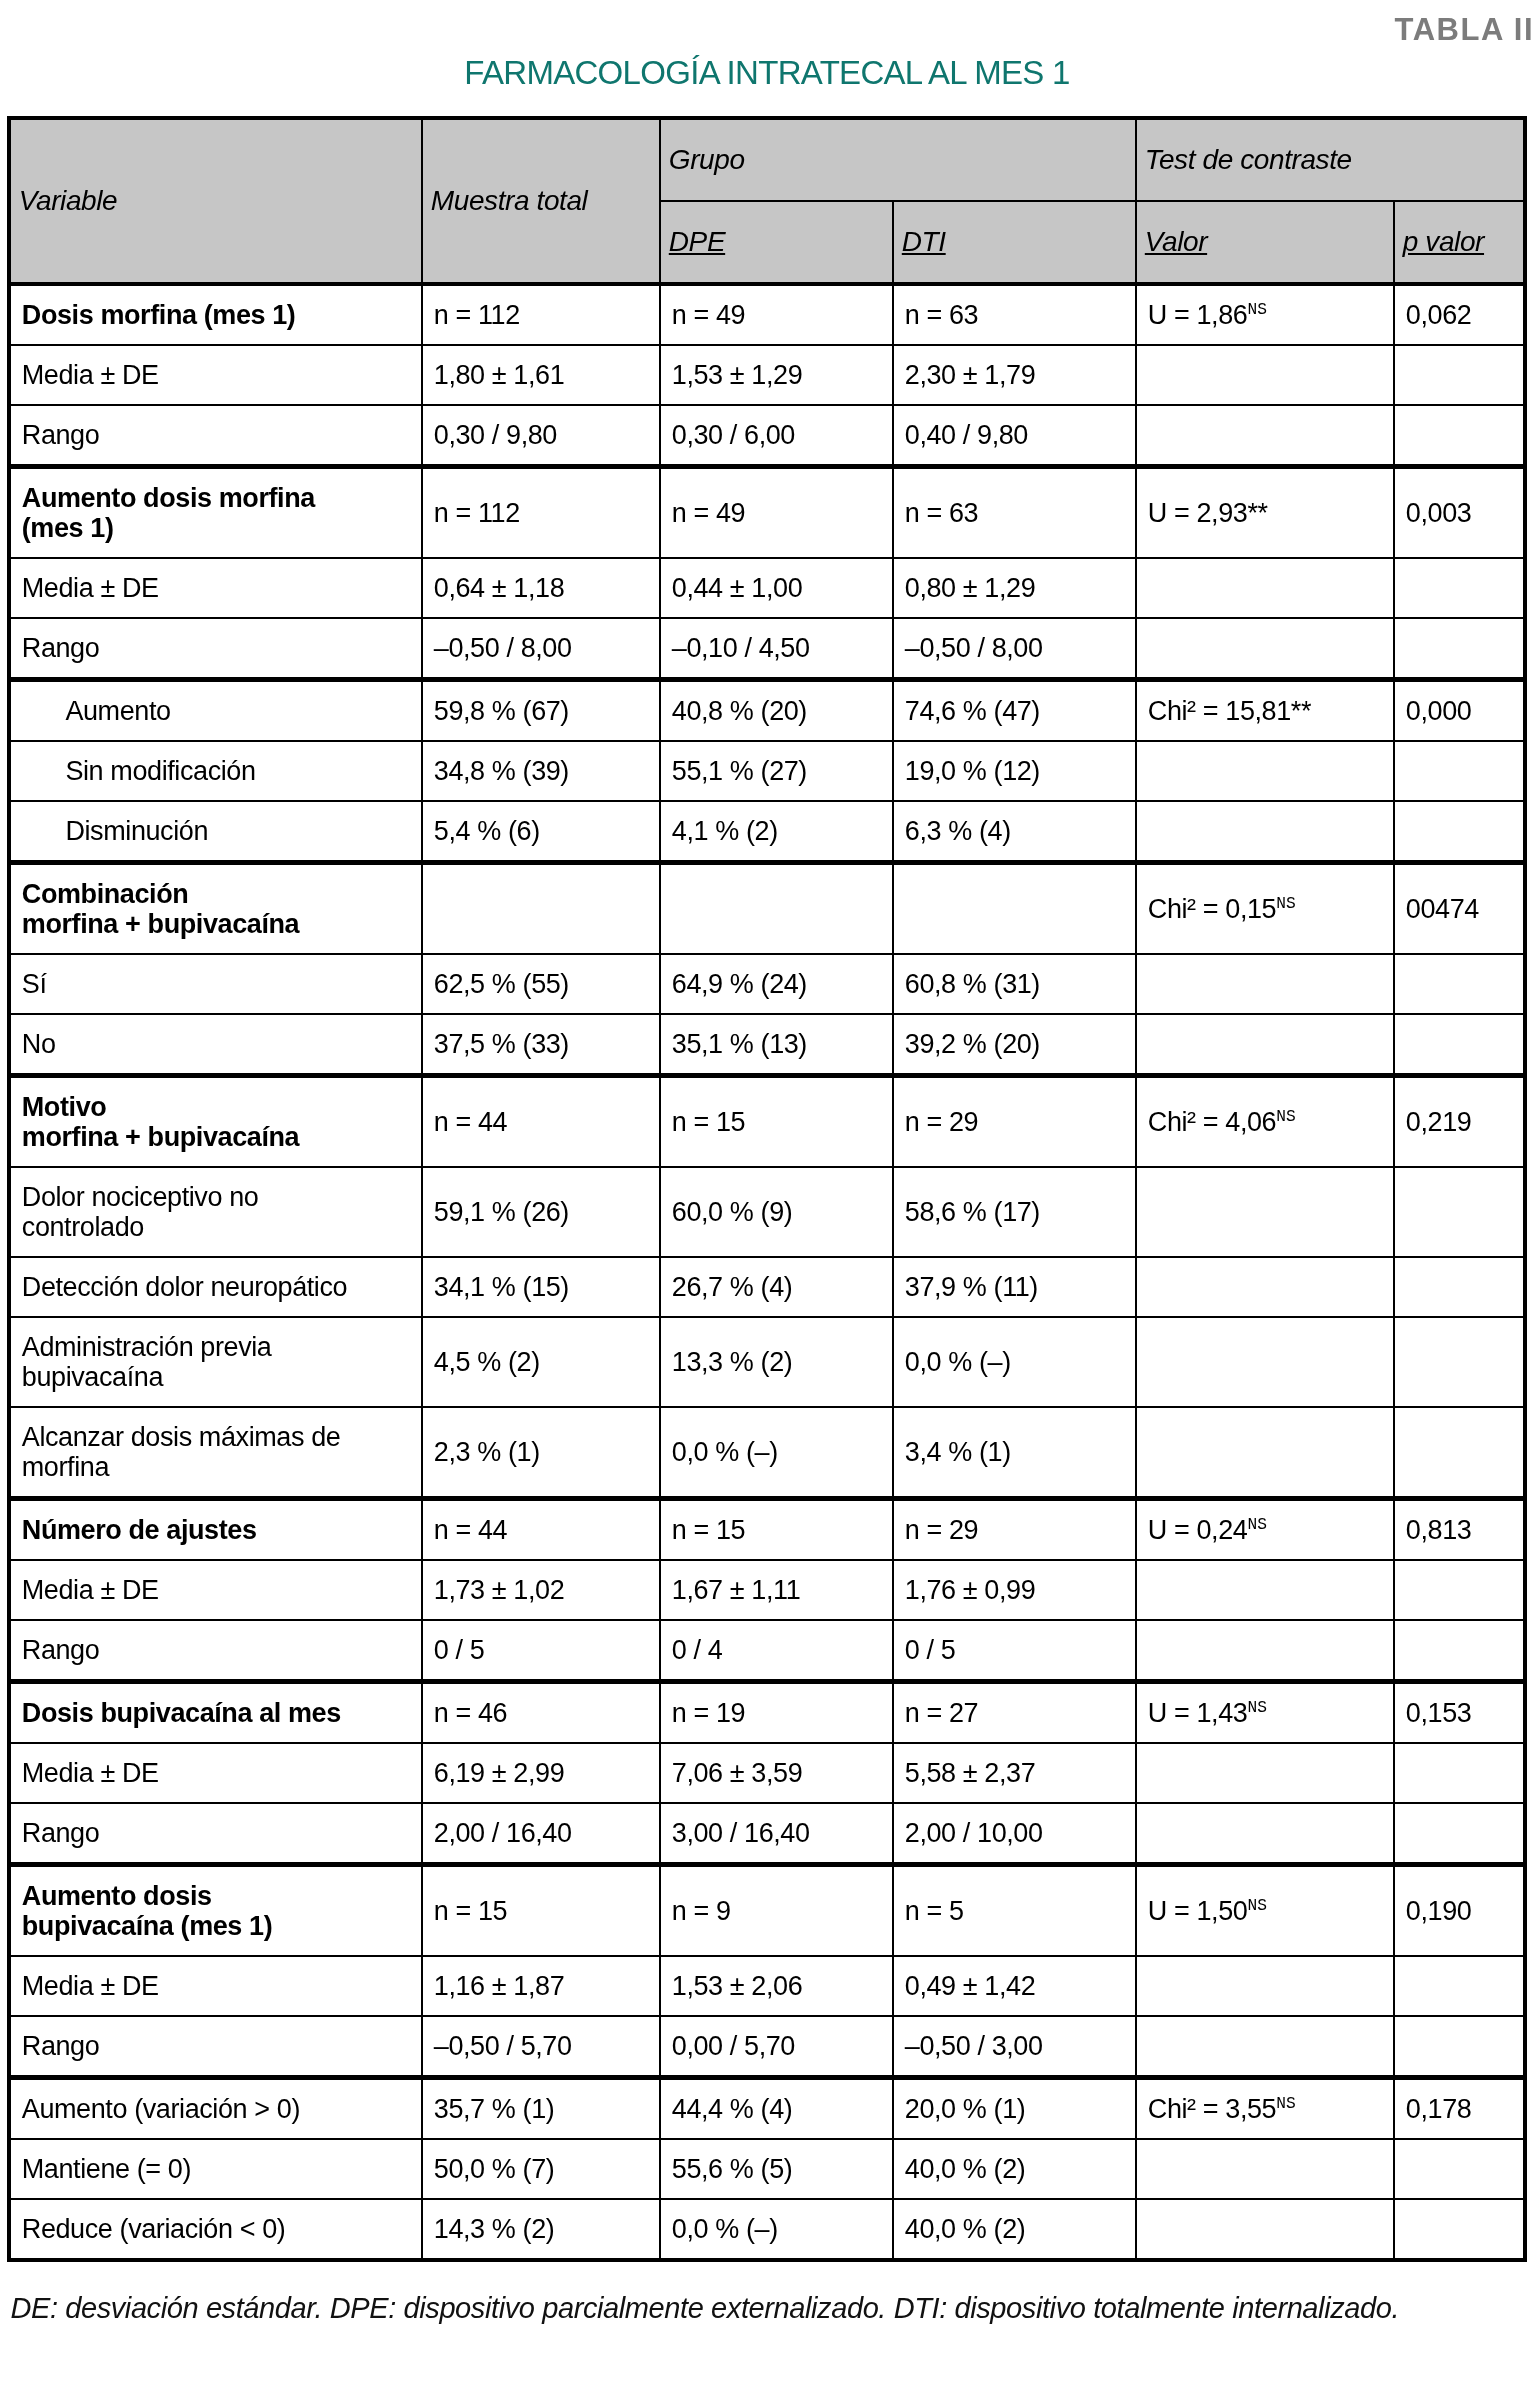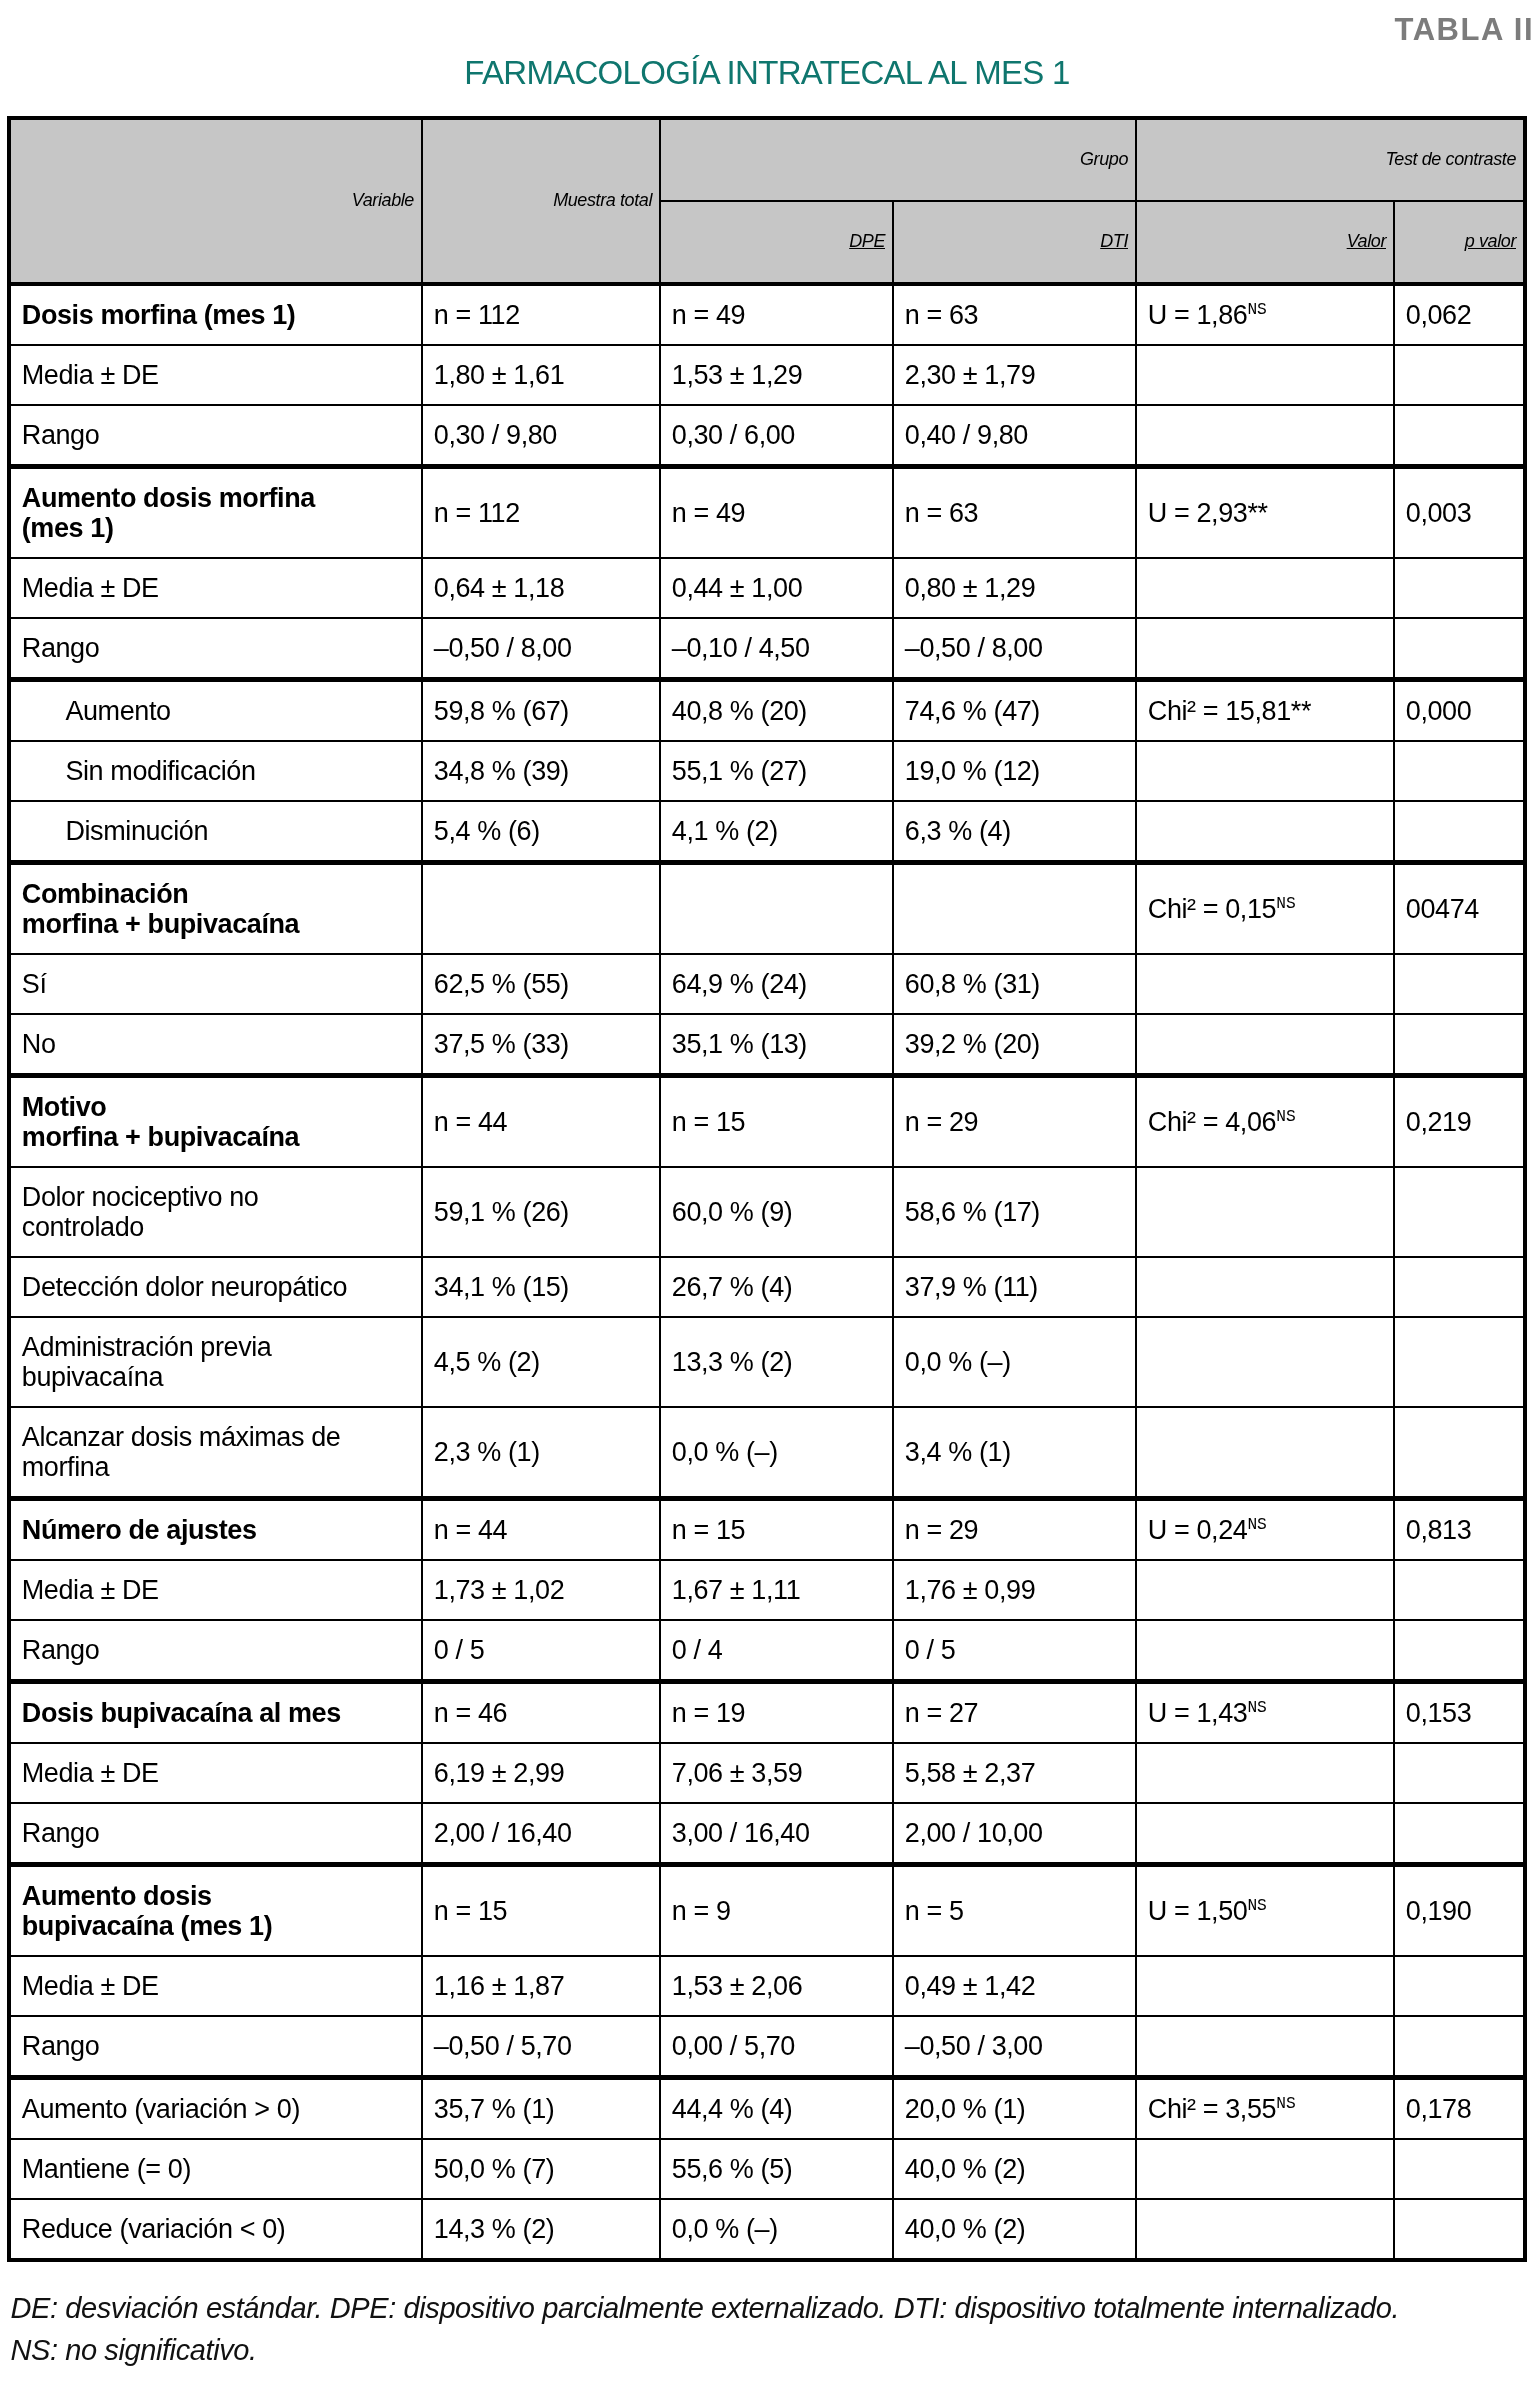--- a/index.html
+++ b/index.html
@@ -45,22 +45,22 @@
   col.c-muestra { width: 238px; }
   col.c-dpe { width: 233px; }
   col.c-dti { width: 243px; }
   col.c-valor { width: 258px; }
   col.c-p { width: 131px; }
 
   th {
     background: #c6c6c6;
     font-style: italic;
     font-weight: normal;
-    font-size: 18px;
-    text-align: right;
+    font-size: 28px;
+    text-align: left;
     vertical-align: middle;
     border: 2.2px solid #000;
     padding: 10.4px 7.4px;
     letter-spacing: -0.4px;
   }
   tr.hdr1 th { height: 59px; }
   tr.hdr2 th { height: 59px; border-bottom: 4.5px solid #000; text-decoration: underline; }
   tr.hdr1 th[rowspan] { border-bottom: 4.5px solid #000; }
 
   td {
@@ -364,17 +364,16 @@
           <td class="num">0,0 % (–)</td>
           <td class="num">40,0 % (2)</td>
           <td class="valor"><span></span><sup></sup></td>
           <td class="num"></td>
         </tr>
       </tbody>
   </table>
 
   <div class="footnote">
     <div>DE: desviación estándar. DPE: dispositivo parcialmente externalizado. DTI: dispositivo totalmente internalizado.</div>
-    <div>NS: no significativo.</div>
   </div>
 
 </div>
 
 
 </body></html>

